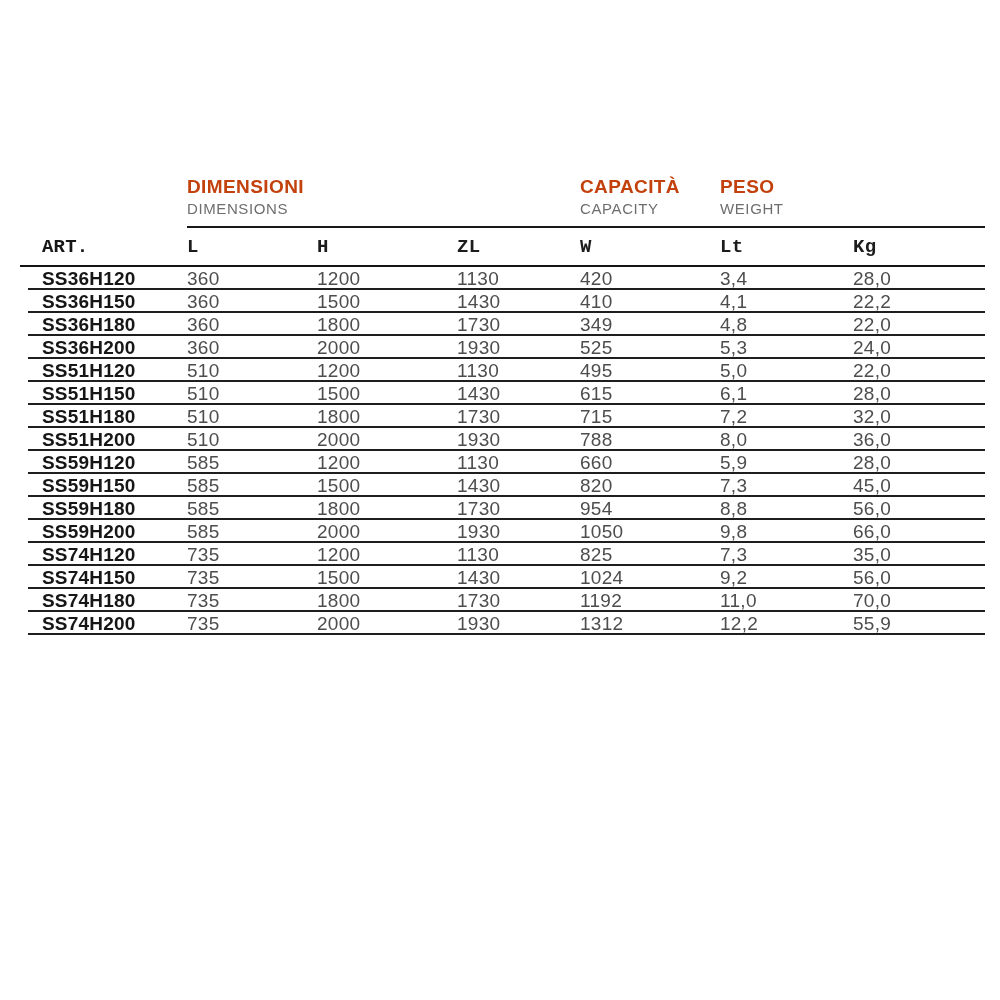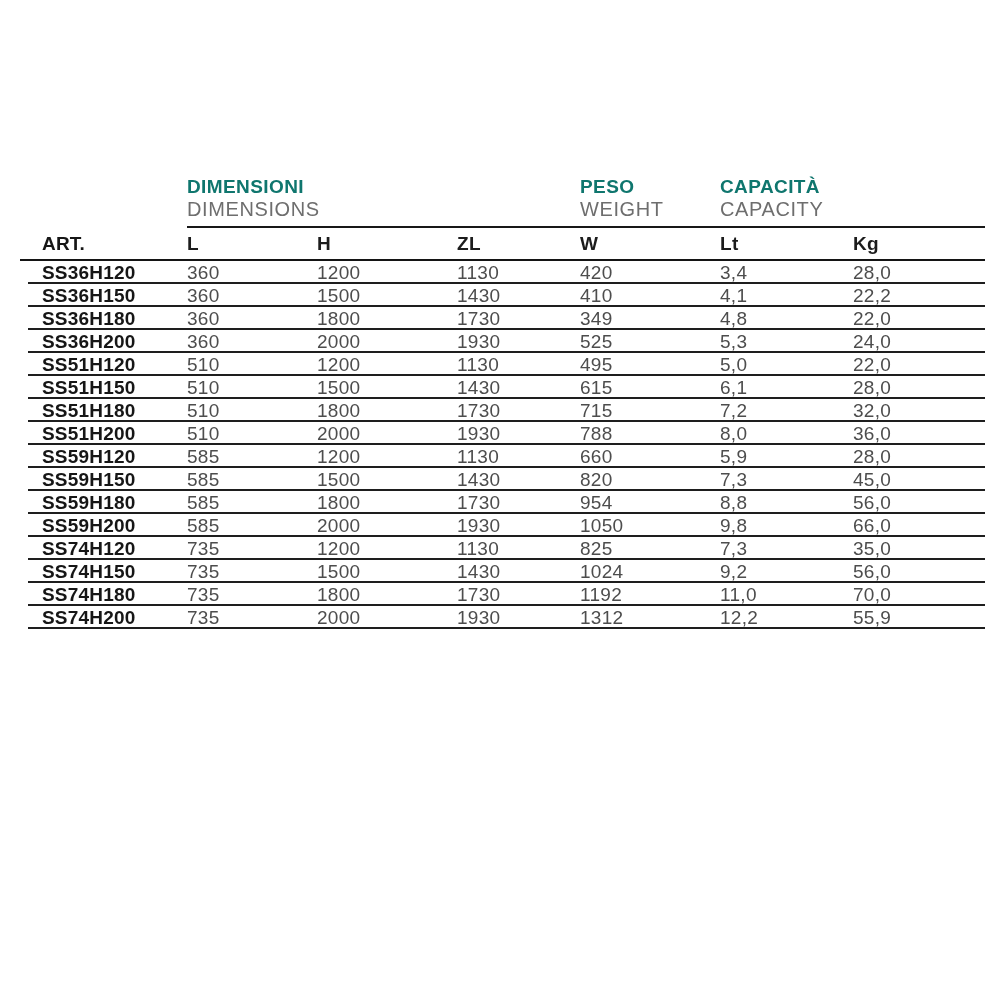--- a/index.html
+++ b/index.html
@@ -17,41 +17,42 @@
     width: 965px;
   }
 
   
   .group-row {
     display: grid;
     grid-template-columns: 167px 393px 140px 133px 132px;
     align-items: end;
   }
   .group-cell .g1 {
-    font-size: 19px; font-weight: 700; color: #0f766e;
+    font-size: 19px; font-weight: 700; color: #c2410c;
     letter-spacing: 0.4px; line-height: 22px; white-space: nowrap;
   }
   .group-cell .g2 {
-    font-size: 20px; font-weight: 400; color: #6e6e6e;
+    font-size: 15px; font-weight: 400; color: #6e6e6e;
     letter-spacing: 0.6px; line-height: 22px; white-space: nowrap;
   }
   .group-rule {
     margin-left: 167px;
     margin-top: 6px;
     height: 2px;
     background: #181818;
   }
 
   
   .units-row {
     display: grid;
     grid-template-columns: 167px 130px 140px 123px 140px 133px 132px;
     align-items: center;
-    height: 33px;
+    height: 39px;
     border-bottom: 2.4px solid #141414;
+    font-family: Liberation Mono, monospace;
   }
   .units-row .cell {
     font-size: 19px; font-weight: 600; color: #1c1c1c;
     letter-spacing: 0.3px;
   }
 
   
   .row {
     position: relative;
     display: grid;
@@ -83,26 +84,26 @@
 <div class="page">
   <div class="spec-table">
 
     <div class="group-row">
       <div></div>
       <div class="group-cell">
         <div class="g1">DIMENSIONI</div>
         <div class="g2">DIMENSIONS</div>
       </div>
       <div class="group-cell">
+        <div class="g1">CAPACITÀ</div>
+        <div class="g2">CAPACITY</div>
+      </div>
+      <div class="group-cell">
         <div class="g1">PESO</div>
         <div class="g2">WEIGHT</div>
-      </div>
-      <div class="group-cell">
-        <div class="g1">CAPACITÀ</div>
-        <div class="g2">CAPACITY</div>
       </div>
     </div>
     <div class="group-rule"></div>
 
     <div class="units-row">
       <div class="cell art" style="padding-left:22px;font-weight:600;">ART.</div>
       <div class="cell">L</div>
       <div class="cell">H</div>
       <div class="cell">ZL</div>
       <div class="cell">W</div>

